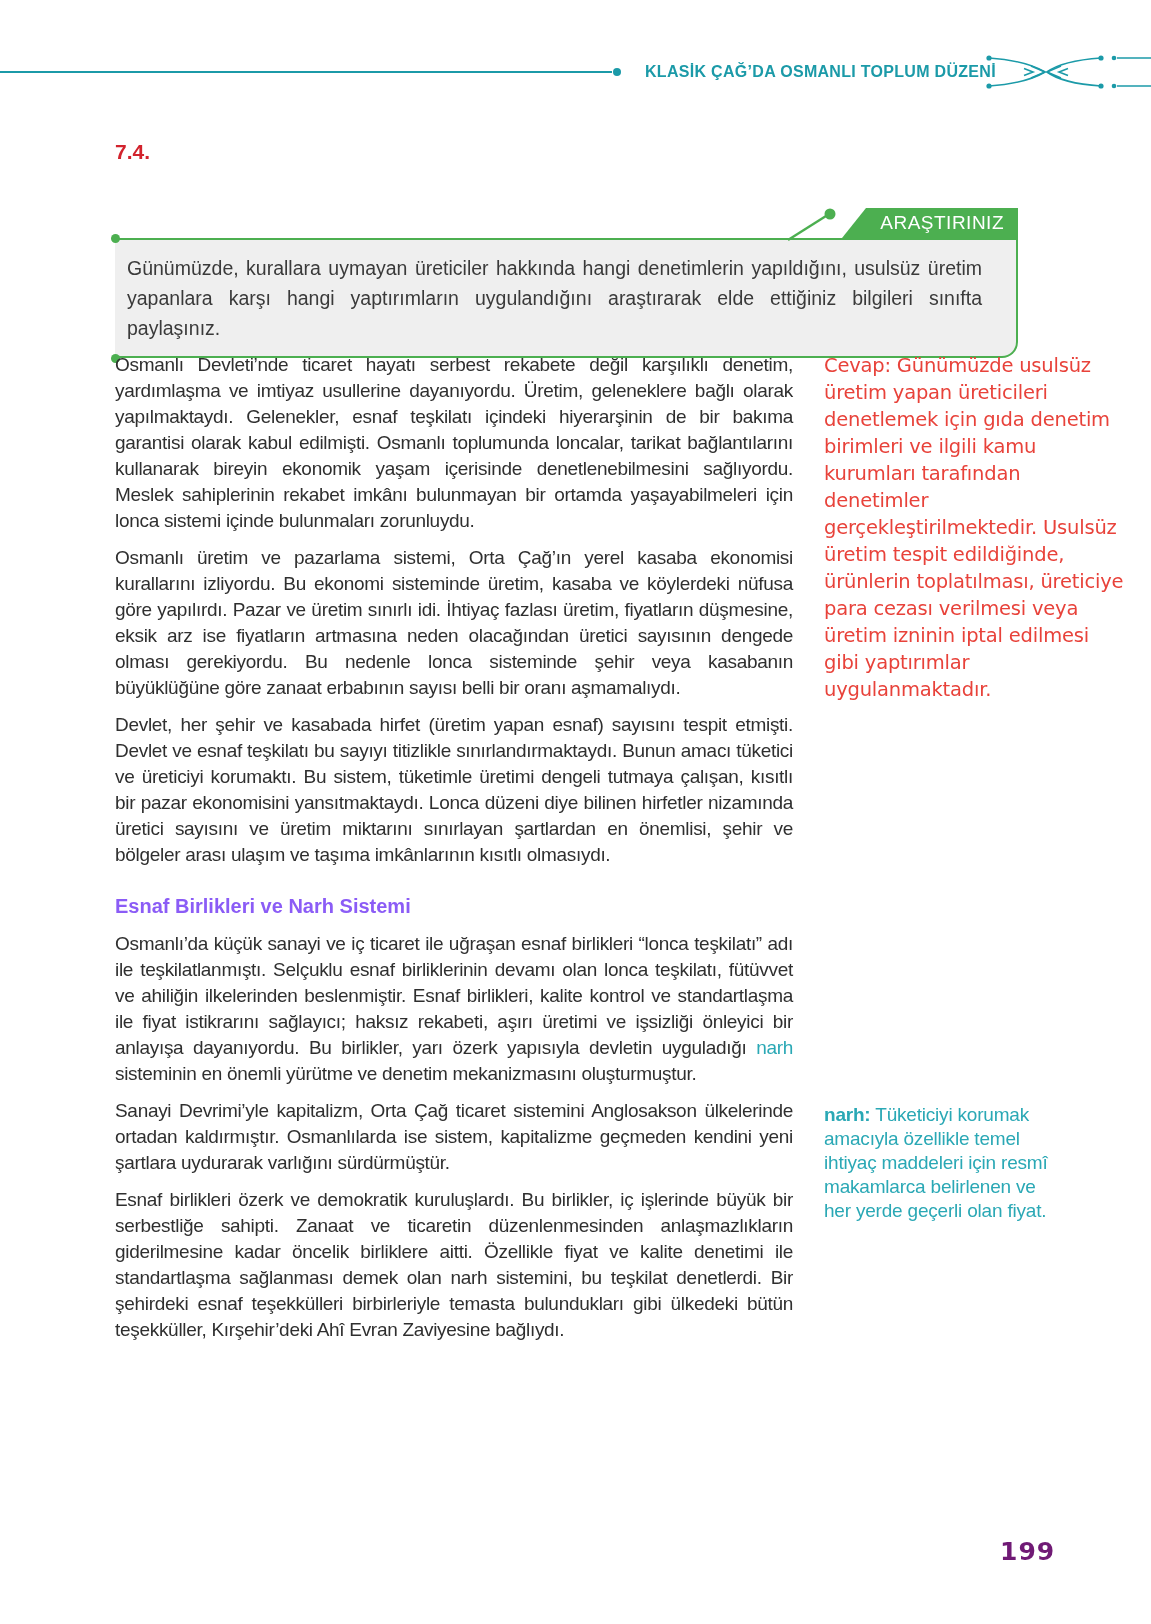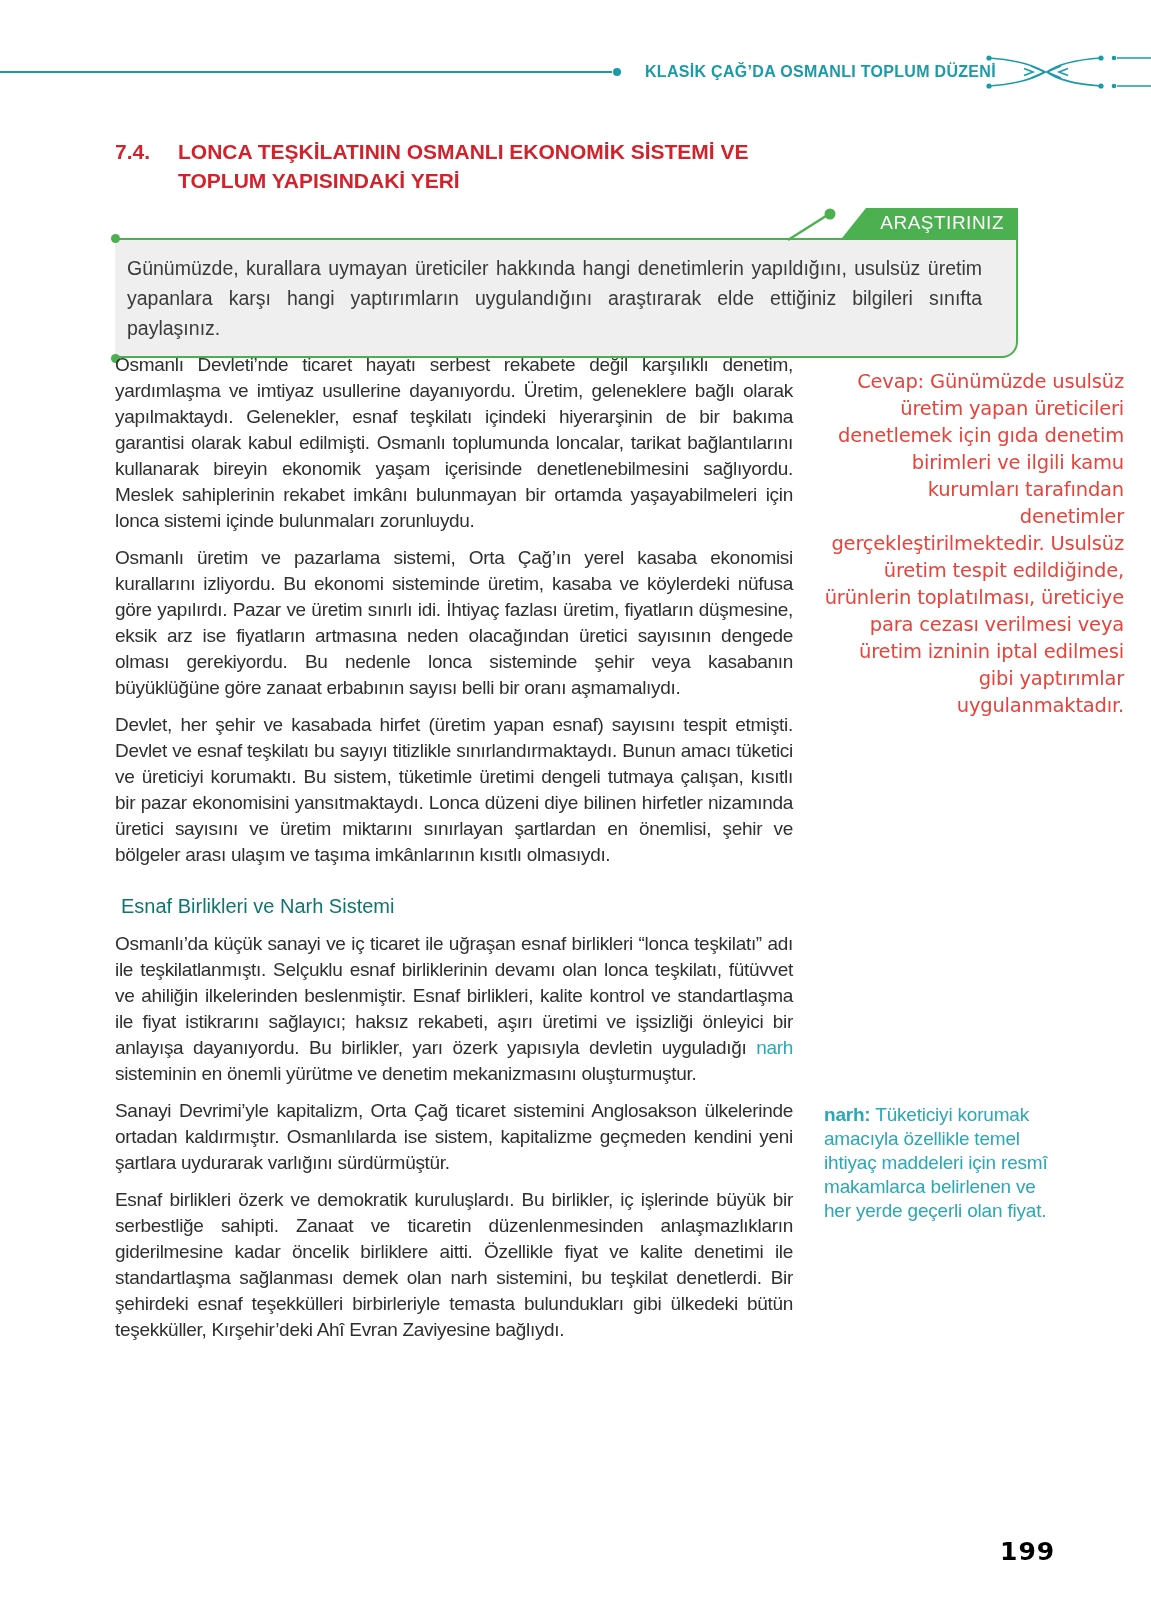--- a/index.html
+++ b/index.html
@@ -43,40 +43,39 @@
   .box-dot{position:absolute;width:9px;height:9px;border-radius:50%;background:#4caf50;left:-4px;}
   .box-dot.top{top:26px;}
   .box-dot.bottom{bottom:-5px;}
   
   .main-col{
     position:absolute;left:115px;top:352px;width:690px;
     color:#2f2f2f;font-size:19px;line-height:26px;text-align:justify;letter-spacing:-0.3px;
   }
   .main-col p{margin:0 12px 11px 0;}
   .subsection-heading{
-    color:#0f766e;font-weight:400;font-size:20px;line-height:24px;
-    margin:26px 0 13px 6px;letter-spacing:0;text-align:left;
+    color:#8b5cf6;font-weight:700;font-size:20px;line-height:24px;
+    margin:26px 0 13px 0;letter-spacing:0;text-align:left;
   }
   .narh-link{color:#2aa8b5;}
   
   .answer-note{
-    position:absolute;left:824px;top:368px;width:300px;
+    position:absolute;left:824px;top:352px;width:300px;
     color:#e8423a;font-size:19.5px;line-height:27px;letter-spacing:-0.2px;
     font-family:"DejaVu Sans", sans-serif;
-    text-align:right;
   }
   .glossary-note{
     position:absolute;left:824px;top:1103px;width:238px;
     color:#2aa8b5;font-size:19px;line-height:24px;letter-spacing:-0.2px;
   }
   .glossary-term{font-weight:700;}
   
   .page-number{
     position:absolute;left:1000px;top:1537px;
-    color:#000000;font-weight:700;font-size:25px;
+    color:#701a75;font-weight:700;font-size:25px;
     font-family:"DejaVu Sans", sans-serif;letter-spacing:1px;
   }
 </style>
 </head>
 <body>
 
 <div class="page">
 
   <div class="header-rule"></div>
   <div class="header-dot"></div>
@@ -99,24 +98,20 @@
         <circle cx="6" cy="40" r="2.6"></circle>
       <circle cx="118" cy="12" r="2.6"></circle>
         <circle cx="118" cy="40" r="2.6"></circle>
       <circle cx="131" cy="12" r="2.3"></circle>
         <circle cx="131" cy="40" r="2.3"></circle>
     </g>
   </svg>
 
   <div class="section-title">
     <span class="section-number">7.4.</span>
-    <span>
-      <span>LONCA TEŞKİLATININ OSMANLI EKONOMİK SİSTEMİ VE</span><br>
-      <span>TOPLUM YAPISINDAKİ YERİ</span>
-    </span>
   </div>
 
   <div class="research">
     <svg class="research-connector" viewBox="0 0 64 36" fill="none">
       <path d="M4,34 L42,10" stroke="#4caf50" stroke-width="2.4"></path>
       <circle cx="46" cy="8" r="5.5" fill="#4caf50"></circle>
     </svg>
     <div class="research-badge">ARAŞTIRINIZ</div>
     <div class="research-box">
       <div class="box-dot top"></div>

